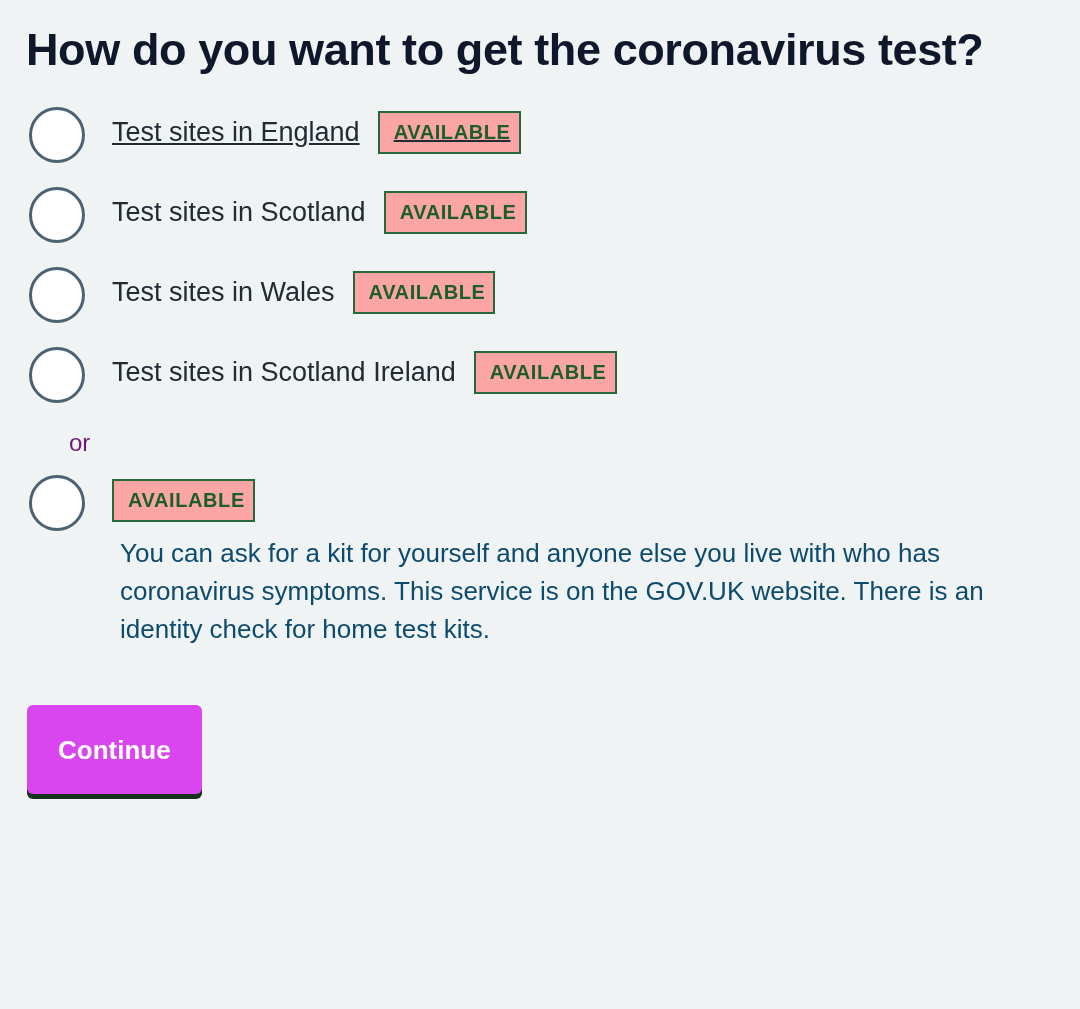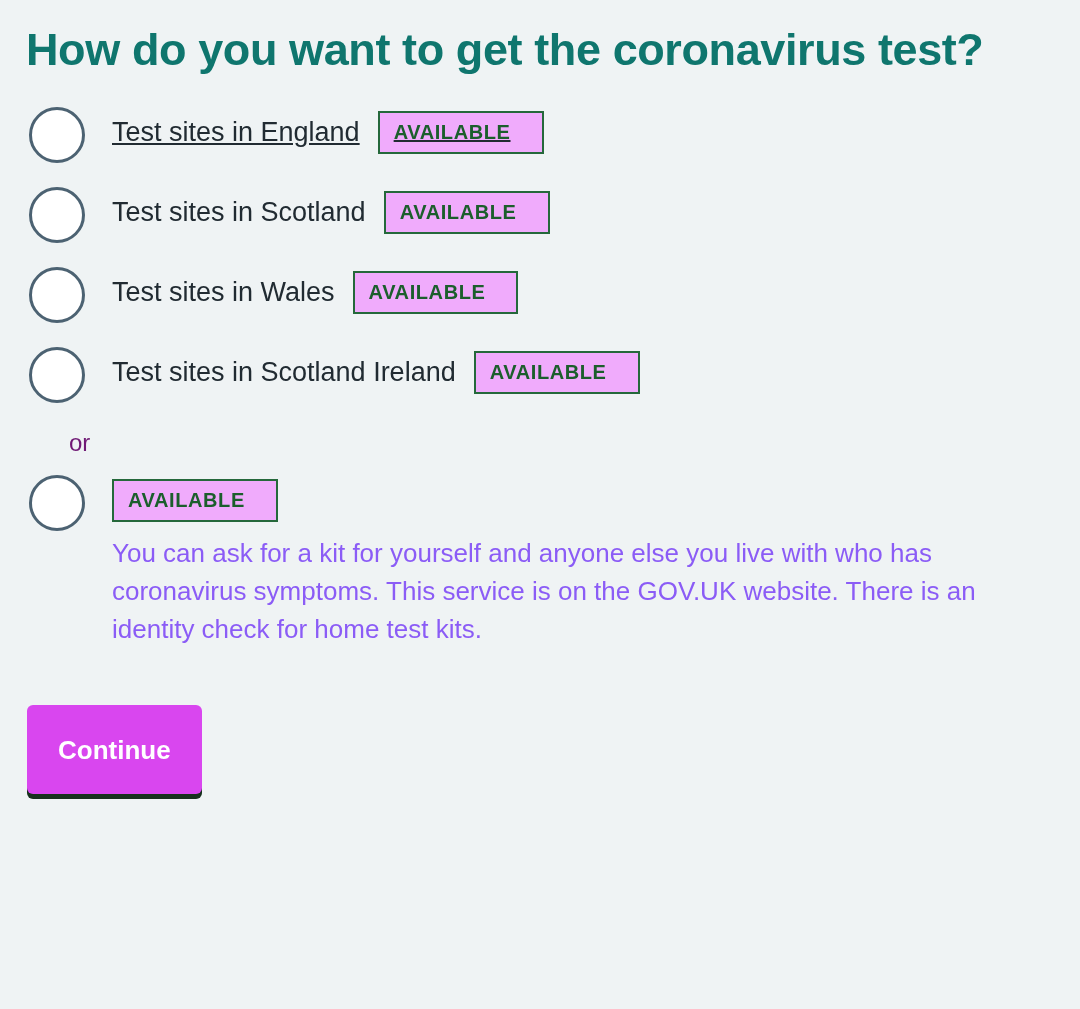--- a/index.html
+++ b/index.html
@@ -24,21 +24,21 @@
   }
 
   
   .page-title {
     margin: 0;
     padding-top: 22px;
     font-size: 45px;
     line-height: 1.26;
     font-weight: 700;
     letter-spacing: -0.4px;
-    color: #0f766e;
+    color: #0f172a;
     max-width: 1030px;
   }
   .page-subtitle {
     margin: 0;
     padding-top: 20px;
     font-size: 26px;
     line-height: 1.35;
     font-weight: 400;
     color: #4c6272;
   }
@@ -78,46 +78,46 @@
   .radio-label {
     font-size: 27px;
     line-height: 1.2;
     color: #212b32;
     white-space: nowrap;
   }
 
   
   .tag {
     display: inline-block;
-    background: #f0abfc;
+    background: #fca5a5;
     border: 2px solid #25683b;
     color: #1b5e2c;
     font-size: 20px;
     font-weight: 700;
     letter-spacing: 0.6px;
     line-height: 1;
-    padding: 9px 31px 10px 14px;
+    padding: 9px 8px 10px 14px;
     white-space: nowrap;
   }
 
   
   .or-divider {
     margin: 16px 0 18px 0;
     padding-left: 43px;
     font-size: 24px;
     line-height: 1;
     color: #701a75;
   }
 
   
   .radio-hint {
-    margin: 6px 0 0 0;
+    margin: 6px 0 0 8px;
     font-size: 26px;
     line-height: 1.46;
-    color: #8b5cf6;
+    color: #0c4a6e;
     max-width: 928px;
   }
 
   
   .continue-wrap {
     margin-top: 56px;
     padding-left: 1px;
   }
   .continue-button {
     display: inline-block;

